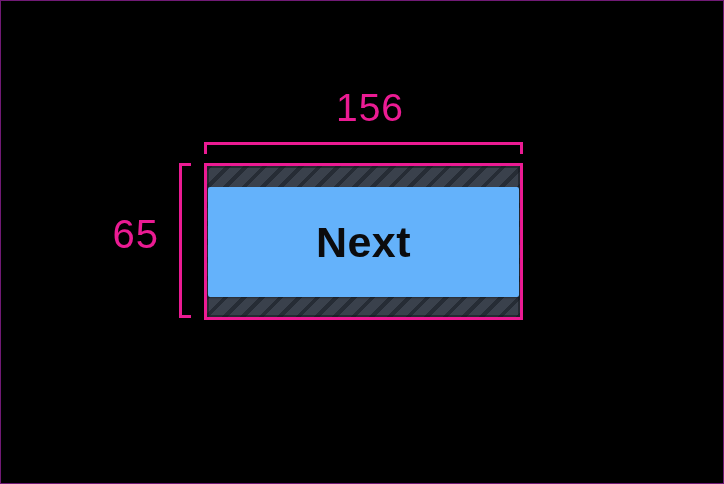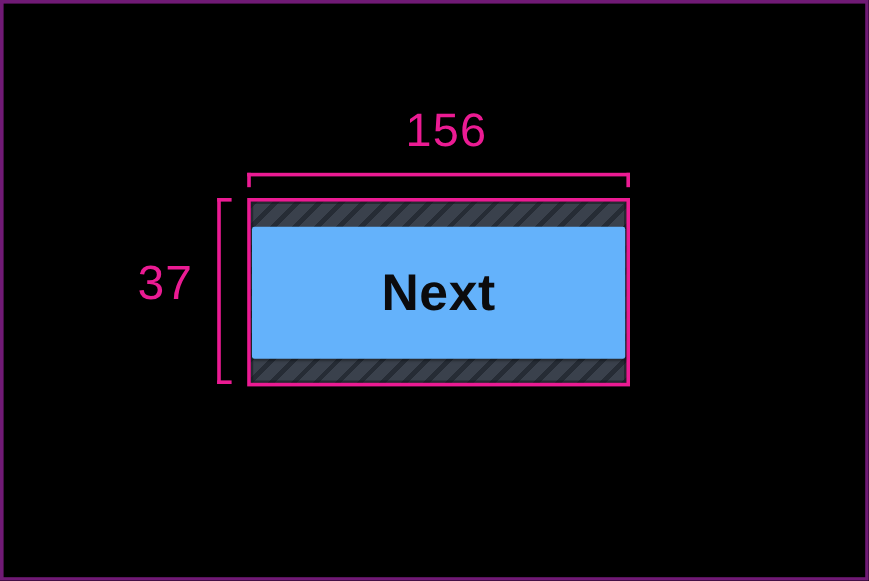--- a/index.html
+++ b/index.html
@@ -10,21 +10,21 @@
     height: 484px;
     overflow: hidden;
     font-family: "Liberation Sans", "DejaVu Sans", sans-serif;
   }
   .frame {
     position: relative;
     width: 724px;
     height: 484px;
     box-sizing: border-box;
     background: #000000;
-    border: 3px solid #701a75;
+    border: 1px solid #701a75;
   }
   
   .dim-width-label {
     position: absolute;
     left: 203px;
     top: 87px;
     width: 332px;
     text-align: center;
     font-size: 39px;
     line-height: 39px;
@@ -117,19 +117,19 @@
 <body>
 
 <div class="frame">
 
   <div class="dim-width-label">156</div>
 
   <div class="dim-width-line"></div>
 
   <div class="dim-height-line"></div>
 
-  <div class="dim-height-label">37</div>
+  <div class="dim-height-label">65</div>
 
   <div class="touch-target">
     <button class="next-button">Next</button>
   </div>
 
 </div>
 
 </body></html>

